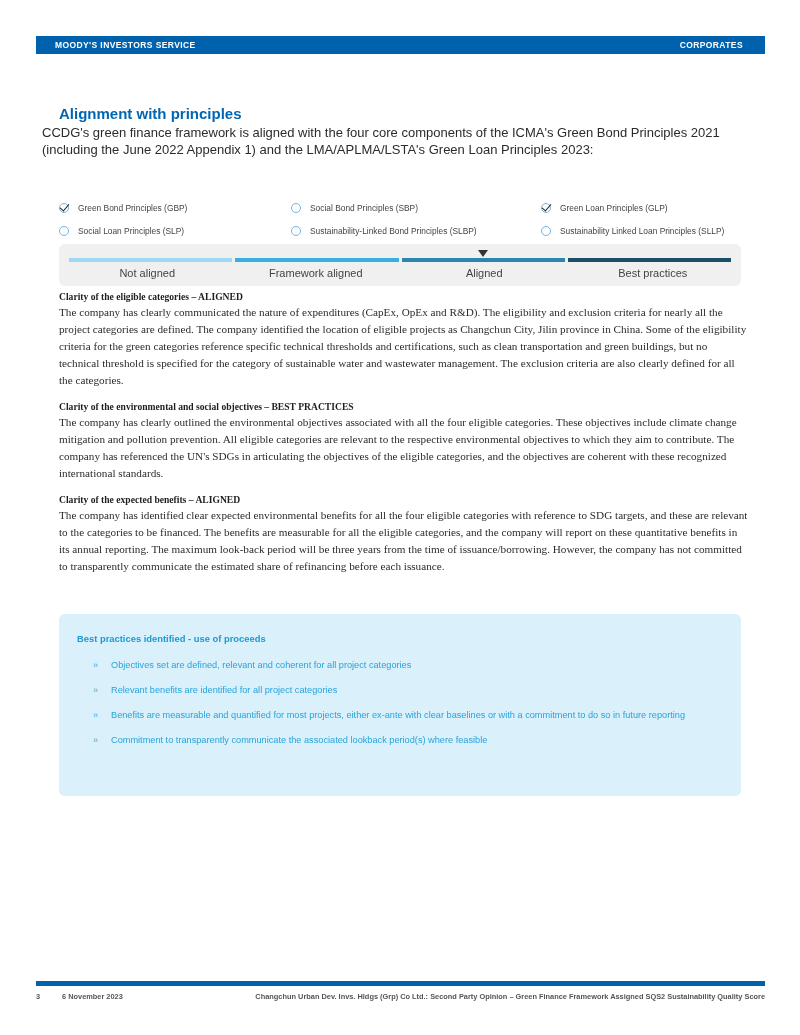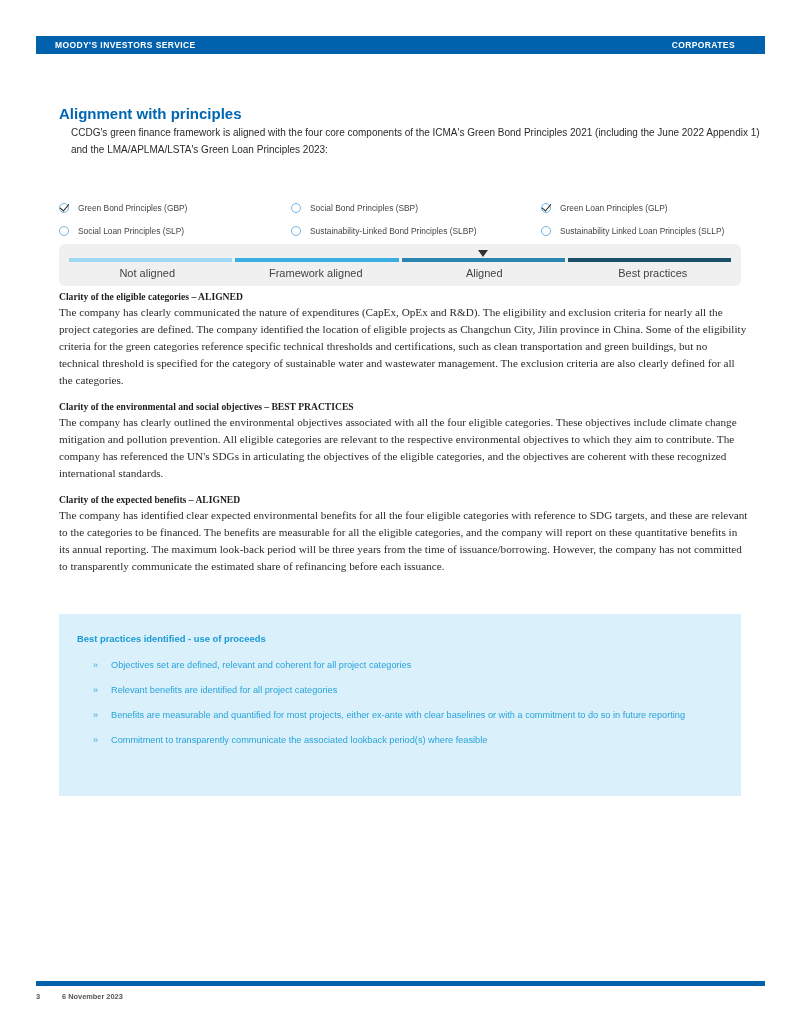--- a/index.html
+++ b/index.html
@@ -2,28 +2,28 @@
 <html><head>
 <meta charset="utf-8">
 <style>
   * { box-sizing: border-box; margin: 0; padding: 0; }
   html, body { width: 800px; height: 1035px; background: #ffffff; }
   body { position: relative; font-family: "Liberation Sans", sans-serif; color: #2b2b2b; overflow: hidden; }
 
   .top-bar {
     position: absolute; left: 36px; top: 36px; width: 729px; height: 18px;
     background: #0062ad; color: #ffffff; display: flex; justify-content: space-between; align-items: center;
-    padding: 0 30px 0 19px; font-size: 8.5px; font-weight: bold; letter-spacing: 0.4px;
+    padding: 0 22px 0 19px; font-size: 8.5px; font-weight: bold; letter-spacing: 0.4px;
   }
 
   .section-title {
     position: absolute; left: 59px; top: 105px; font-size: 15px; font-weight: bold; color: #0066b3;
   }
   .intro {
-    position: absolute; left: 71px; top: 124px; width: 690px; font-size: 10px; line-height: 17px; color: #2b2b2b;
+    position: absolute; left: 42px; top: 124px; width: 690px; font-size: 13px; line-height: 17px; color: #2b2b2b;
   }
 
   .principles {
     position: absolute; left: 59px; top: 176px; width: 690px;
     display: grid; grid-template-columns: 232px 250px 208px; row-gap: 11px; margin-top: 26px;
   }
   .principle { display: flex; align-items: center; font-size: 8.4px; color: #444; height: 12px; }
   .principle .box {
     width: 10px; height: 10px; border: 1px solid #6fb6e0; border-radius: 50%; margin-right: 9px; position: relative; flex: none;
   }
@@ -47,21 +47,21 @@
   .scale .marker {
     position: absolute; top: 6px; width: 0; height: 0;
     border-left: 5px solid transparent; border-right: 5px solid transparent; border-top: 7px solid #333;
   }
 
   .criterion { position: absolute; left: 59px; width: 690px; font-family: Liberation Serif, serif; }
   .criterion h3 { font-size: 9.6px; font-weight: bold; color: #1e1e1e; line-height: 14px; }
   .criterion p { font-size: 11.2px; line-height: 17px; color: #2b2b2b; }
 
   .best-box {
-    position: absolute; left: 59px; top: 614px; width: 682px; height: 182px; background: #daf0fb;
+    position: absolute; left: 59px; top: 614px; width: 682px; height: 182px; background: #daf0fb; border-radius: 6px;
   }
   .best-box h4 {
     position: absolute; left: 18px; top: 19px; font-size: 9.4px; font-weight: bold; color: #1a9ad6;
   }
   .best-box ul { position: absolute; left: 34px; top: 44px; width: 610px; list-style: none; }
   .best-box li { display: flex; font-size: 9.2px; line-height: 14px; color: #27a3dc; margin-bottom: 11px; }
   .best-box li .chev { width: 18px; flex: none; font-size: 9px; color: #4aa9d8; }
 
   .bottom-bar { position: absolute; left: 36px; top: 981px; width: 729px; height: 5px; background: #0062ad; }
   .footer {
@@ -161,13 +161,14 @@
       <span class="chev">»</span>
       <span>Commitment to transparently communicate the associated lookback period(s) where feasible</span>
     </li>
   </ul>
 </div>
 
 <div class="bottom-bar"></div>
 <div class="footer">
   <span class="page-num">3</span>
   <span class="date">6 November 2023</span>
+  <span class="title">Changchun Urban Dev. Invs. Hldgs (Grp) Co Ltd.: Second Party Opinion – Green Finance Framework Assigned SQS2 Sustainability Quality Score</span>
 </div>
 
 </body></html>

